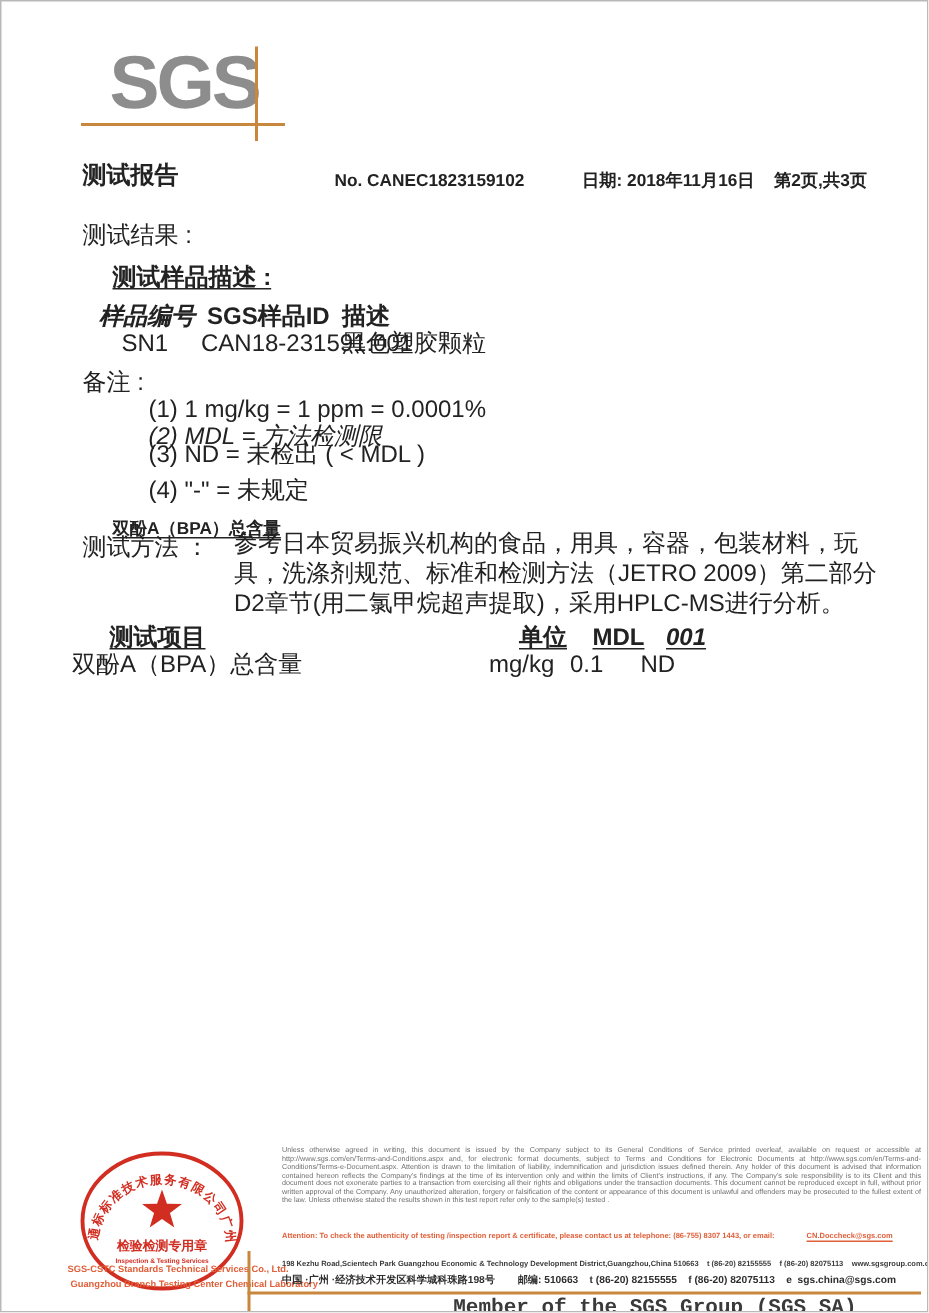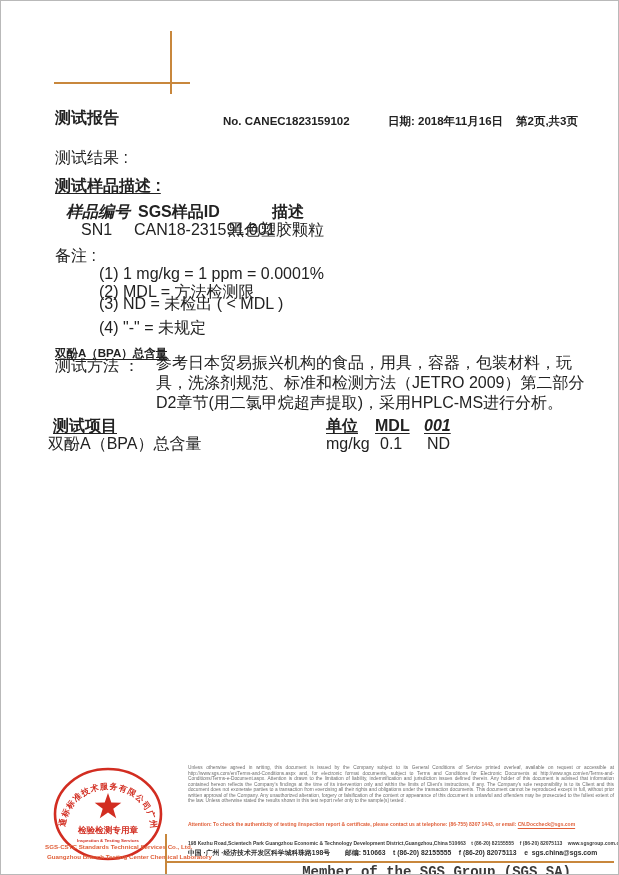--- a/index.html
+++ b/index.html
@@ -6,21 +6,21 @@
   html,body { background:#fff; }
   .page {
     position:relative; width:619px; height:875px; background:#ffffff;
     border:1px solid #b9b9b9; overflow:hidden;
     font-family:"Liberation Sans","DejaVu Sans",sans-serif; color:var(--text_dark);
   }
   .abs { position:absolute; }
   .t  { font-size:16px; line-height:1.25; color:var(--text_dark); white-space:nowrap; }
   .b  { font-weight:bold; }
   .sb { font-weight:600; }
-  .u  { text-decoration:underline; text-underline-offset:2px; }
+  .u  { text-decoration:underline; text-underline-offset:2px;margin-left:20px; }
   .it { font-style:italic; }
   .orange-line { background:var(--accent_orange); }
   .logo-text {
     font-size:50px; font-weight:bold; color:var(--logo_gray);
     letter-spacing:-2px; line-height:1;
   }
   .legal {
     font-size:4.8px; line-height:5.5px; color:var(--legal_gray);
     text-align:justify; white-space:normal;
   }
@@ -31,44 +31,45 @@
   .addr-en { font-size:5px;  color:#3b3b3b; font-weight:600; white-space:pre; }
   .addr-cn { font-size:6.8px; color:#2e2e2e; font-weight:700; white-space:pre; }
   .company { font-size:6.2px; color:var(--footer_orange); font-weight:700; white-space:nowrap; }
   .member  { font-size:14px; color:#3a3a3a; font-weight:600; white-space:nowrap;font-family:Liberation Mono, monospace; }
 </style>
 </head>
 <body>
 
 <div class="page">
 
+  <div class="abs logo-text" style="left:72px; top:29px;">SGS</div>
   <div class="abs orange-line" style="left:53px; top:81px; width:136px; height:2px;"></div>
   <div class="abs orange-line" style="left:169px; top:30px; width:2px; height:63px;"></div>
 
   <div class="abs t b" style="left:54px; top:107px; font-size:16px;">测试报告</div>
   <div class="abs t sb" style="left:222px; top:113px; font-size:11.5px;text-align:center;">No. CANEC1823159102</div>
   <div class="abs t sb" style="left:387px; top:113px; font-size:11.5px;">日期: 2018年11月16日</div>
   <div class="abs t sb" style="left:515px; top:113px; font-size:11.5px;">第2页,共3页</div>
 
   <div class="abs t" style="left:54px; top:147px;">测试结果 :</div>
 
   <div class="abs t b u" style="left:54px; top:175px;">测试样品描述 :</div>
 
   <div>
     <div class="abs t b" style="left:65px;  top:201px;font-style:italic;">样品编号</div>
     <div class="abs t b" style="left:137px; top:201px;">SGS样品ID</div>
-    <div class="abs t b" style="left:227px; top:201px;margin-left:44px;">描述</div>
+    <div class="abs t b" style="left:227px; top:201px;">描述</div>
     <div class="abs t" style="left:80px;  top:219px;">SN1</div>
     <div class="abs t" style="left:133px; top:219px;">CAN18-231591.001</div>
     <div class="abs t" style="left:227px; top:219px;">黑色塑胶颗粒</div>
   </div>
 
   <div class="abs t" style="left:54px; top:245px;">备注 :</div>
   <div class="abs t" style="left:98px; top:263px;">(1) 1 mg/kg = 1 ppm = 0.0001%</div>
-  <div class="abs t" style="left:98px; top:281px;">(2) MDL = 方法检测限</div>
+  <div class="abs t" style="left:98px; top:281px;font-style:italic;">(2) MDL = 方法检测限</div>
   <div class="abs t" style="left:98px; top:293px;">(3) ND = 未检出 ( &lt; MDL )</div>
   <div class="abs t" style="left:98px; top:317px;">(4) "-" = 未规定</div>
 
   <div class="abs t b u" style="left:54px; top:345px; font-size:11.5px;">双酚A（BPA）总含量</div>
 
   <div class="abs t" style="left:54px; top:355px;">测试方法 ：</div>
   <div class="abs t" style="left:127px; top:352px; width:446px; white-space:normal; line-height:20px;margin-left:28px;">参考日本贸易振兴机构的食品，用具，容器，包装材料，玩具，洗涤剂规范、标准和检测方法（JETRO 2009）第二部分D2章节(用二氯甲烷超声提取)，采用HPLC-MS进行分析。</div>
 
   <div>
     <div class="abs t sb u" style="left:52px;  top:415px;">测试项目</div>

